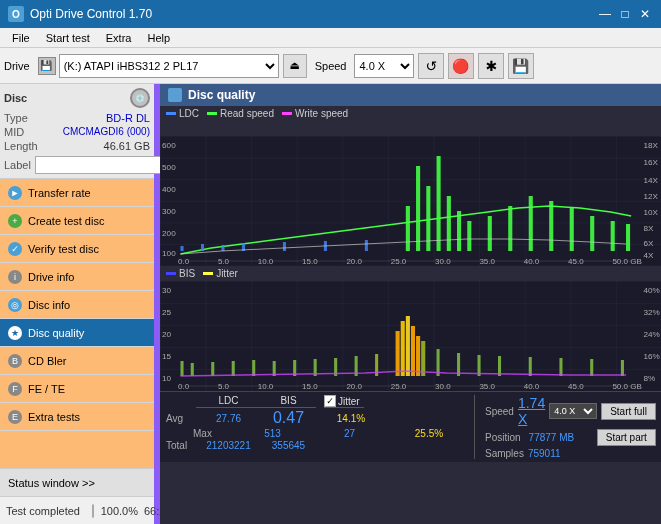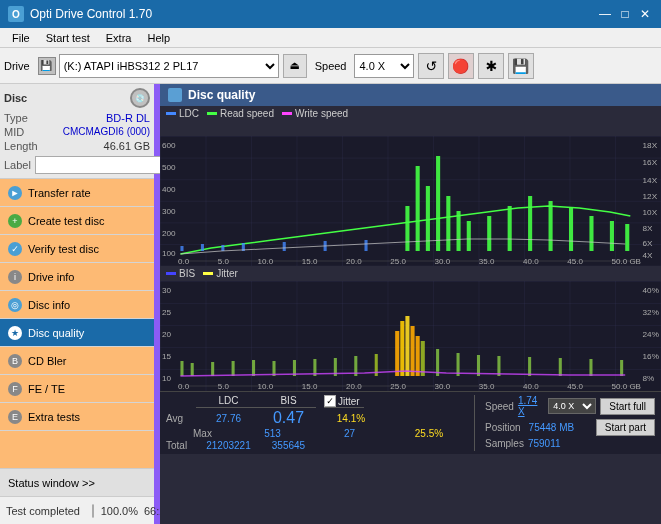--- a/index.html
+++ b/index.html
@@ -661,35 +661,35 @@
           </div>
         </div>
 
         <div style="width:1px;background:#555;margin:0 4px;"></div>
 
         <div style="display:flex;flex-direction:column;gap:2px;flex:1;">
 
           <div style="display:flex;align-items:center;gap:4px;justify-content:space-between;">
             <div style="display:flex;align-items:center;gap:4px;">
               <span style="color:#aaa;font-size:10px;">Speed</span>
-              <span style="color:#4499ff;font-size:10px;text-decoration:underline;">1.74 X</span>
+              <span style="color:#4499ff;font-size:14px;text-decoration:underline;">1.74 X</span>
             </div>
             <div style="display:flex;align-items:center;gap:2px;">
               <select class="speed-select-sm">
                 <option>4.0 X</option>
                 <option>2.0 X</option>
               </select>
             </div>
             <button class="start-full-btn">Start full</button>
           </div>
 
           <div style="display:flex;align-items:center;gap:4px;justify-content:space-between;">
             <div style="display:flex;align-items:center;gap:8px;">
               <span style="color:#aaa;font-size:10px;">Position</span>
-              <span style="color:#4499ff;font-size:10px;">75448 MB</span>
+              <span style="color:#4499ff;font-size:10px;">77877 MB</span>
             </div>
             <button class="start-part-btn">Start part</button>
           </div>
 
           <div style="display:flex;align-items:center;gap:4px;">
             <span style="color:#aaa;font-size:10px;">Samples</span>
             <span style="color:#4499ff;font-size:10px;">759011</span>
           </div>
         </div>
       </div>

